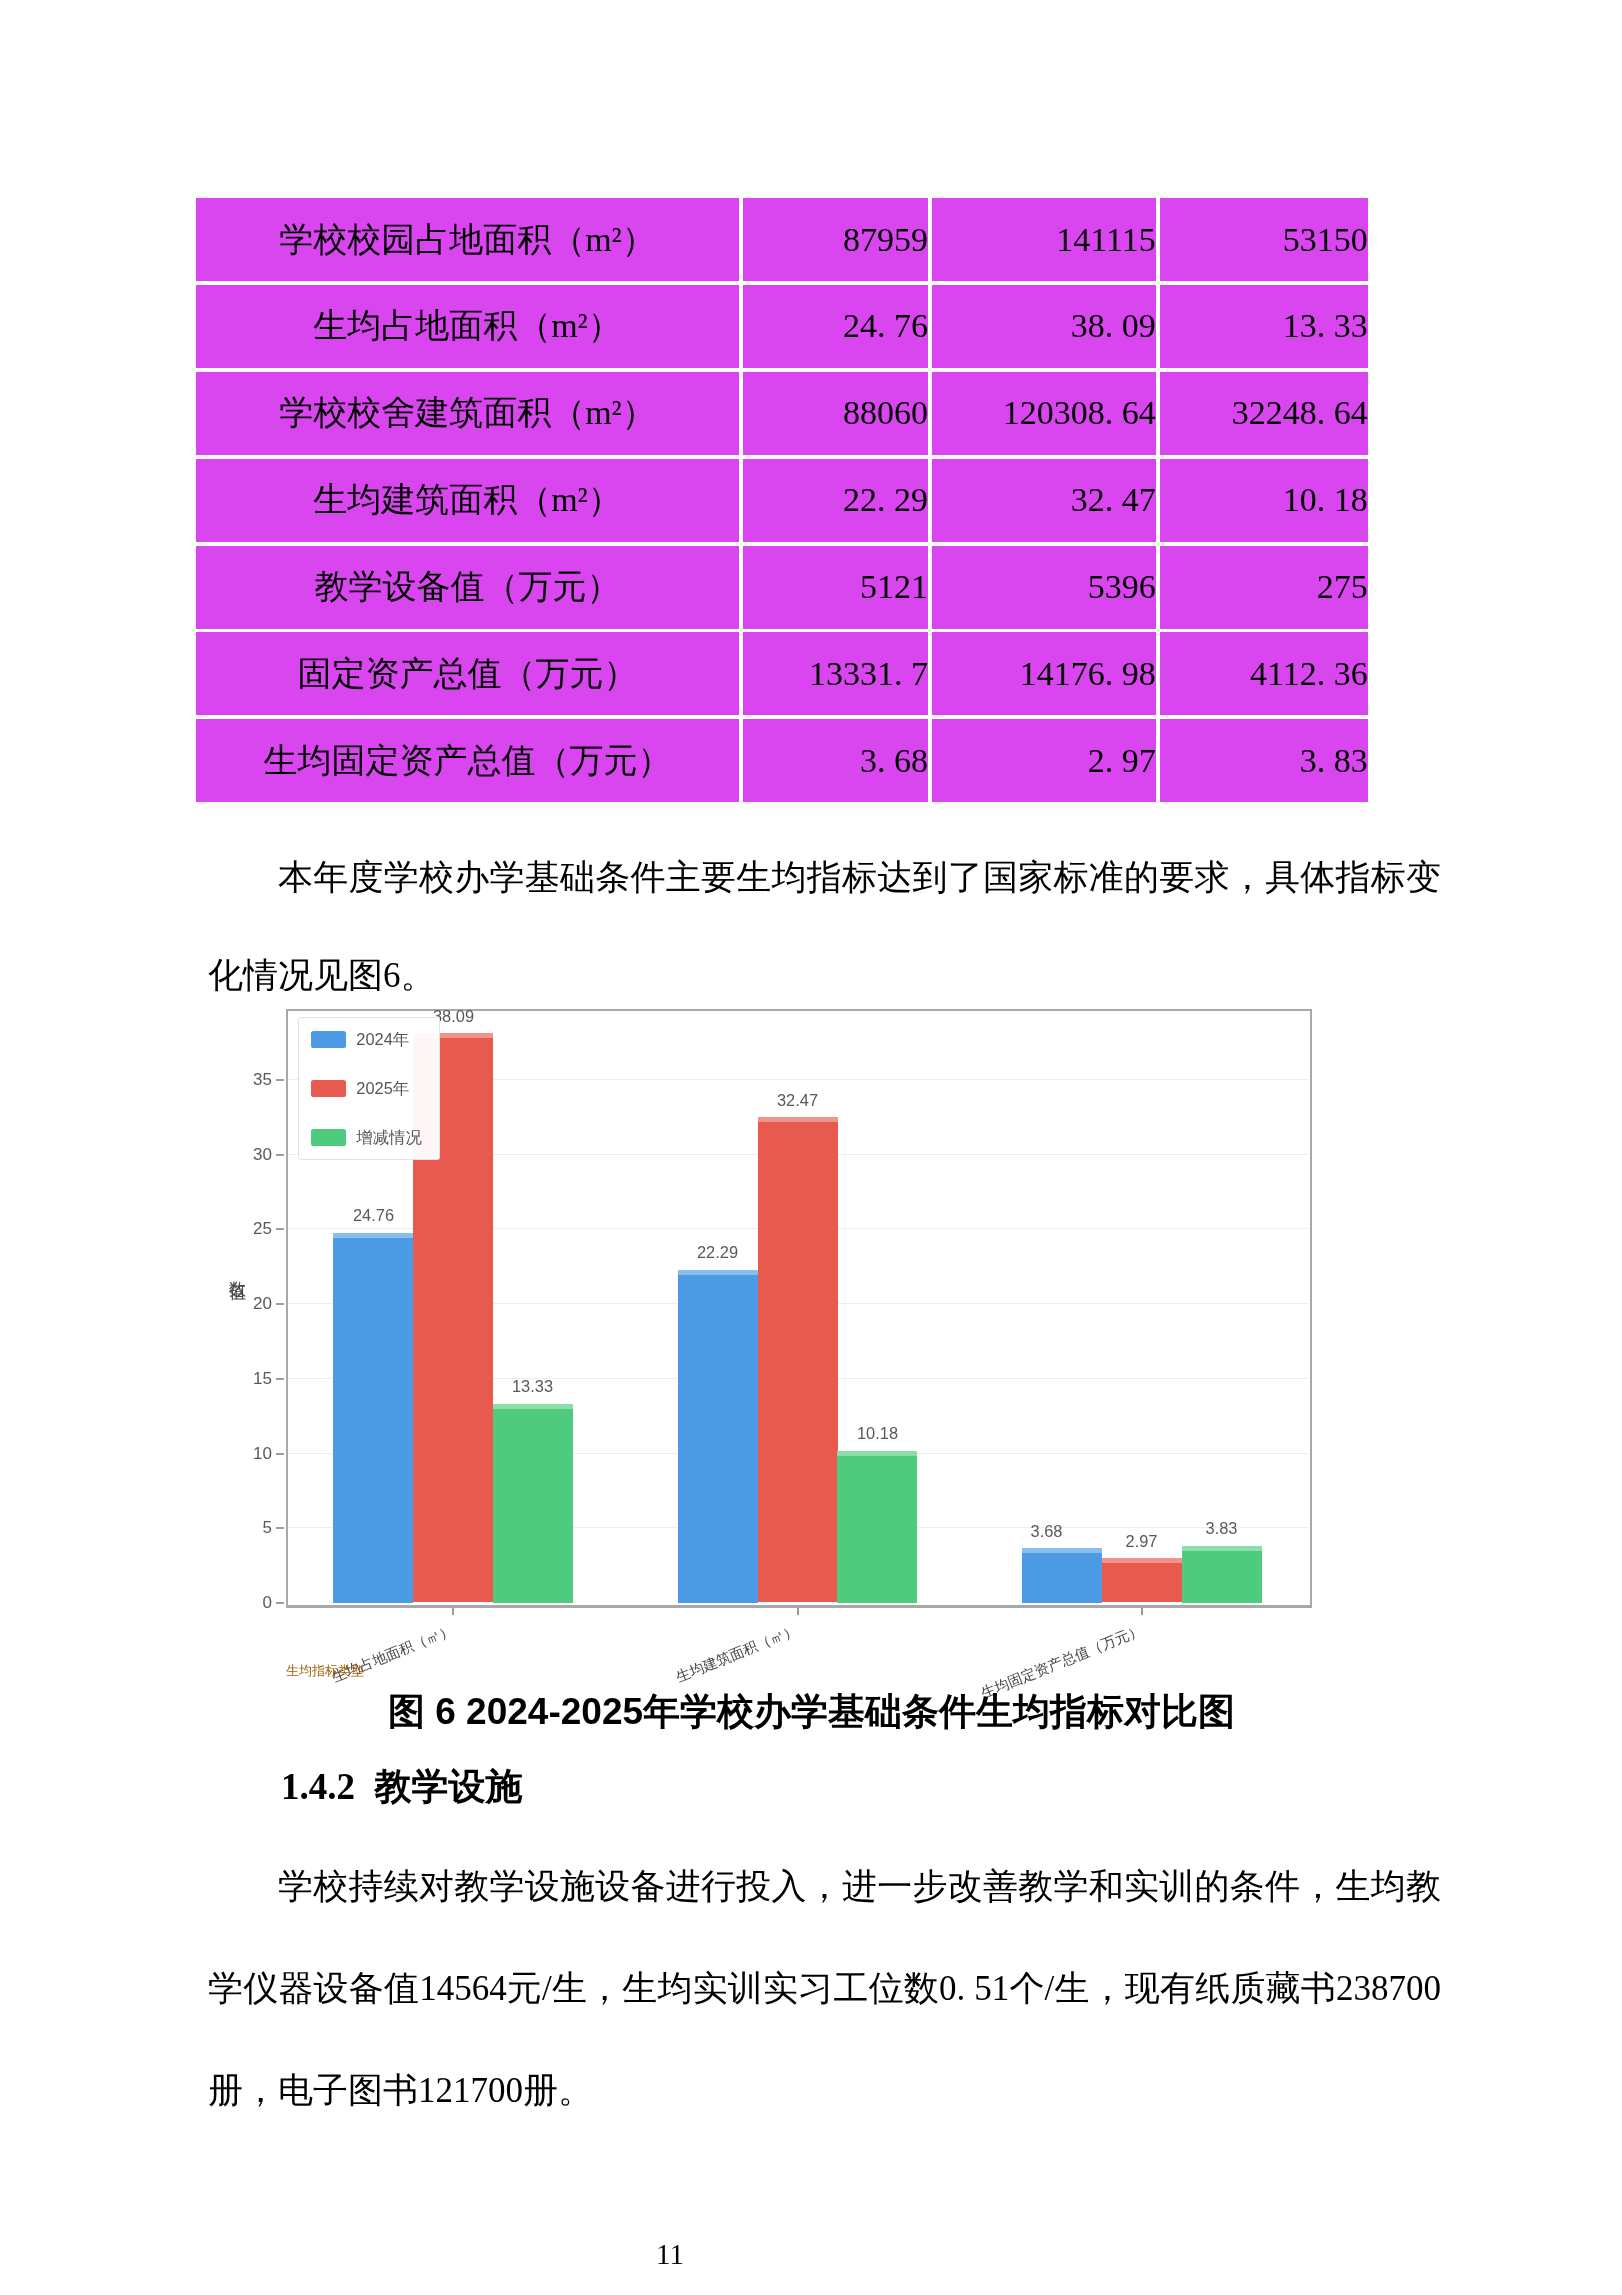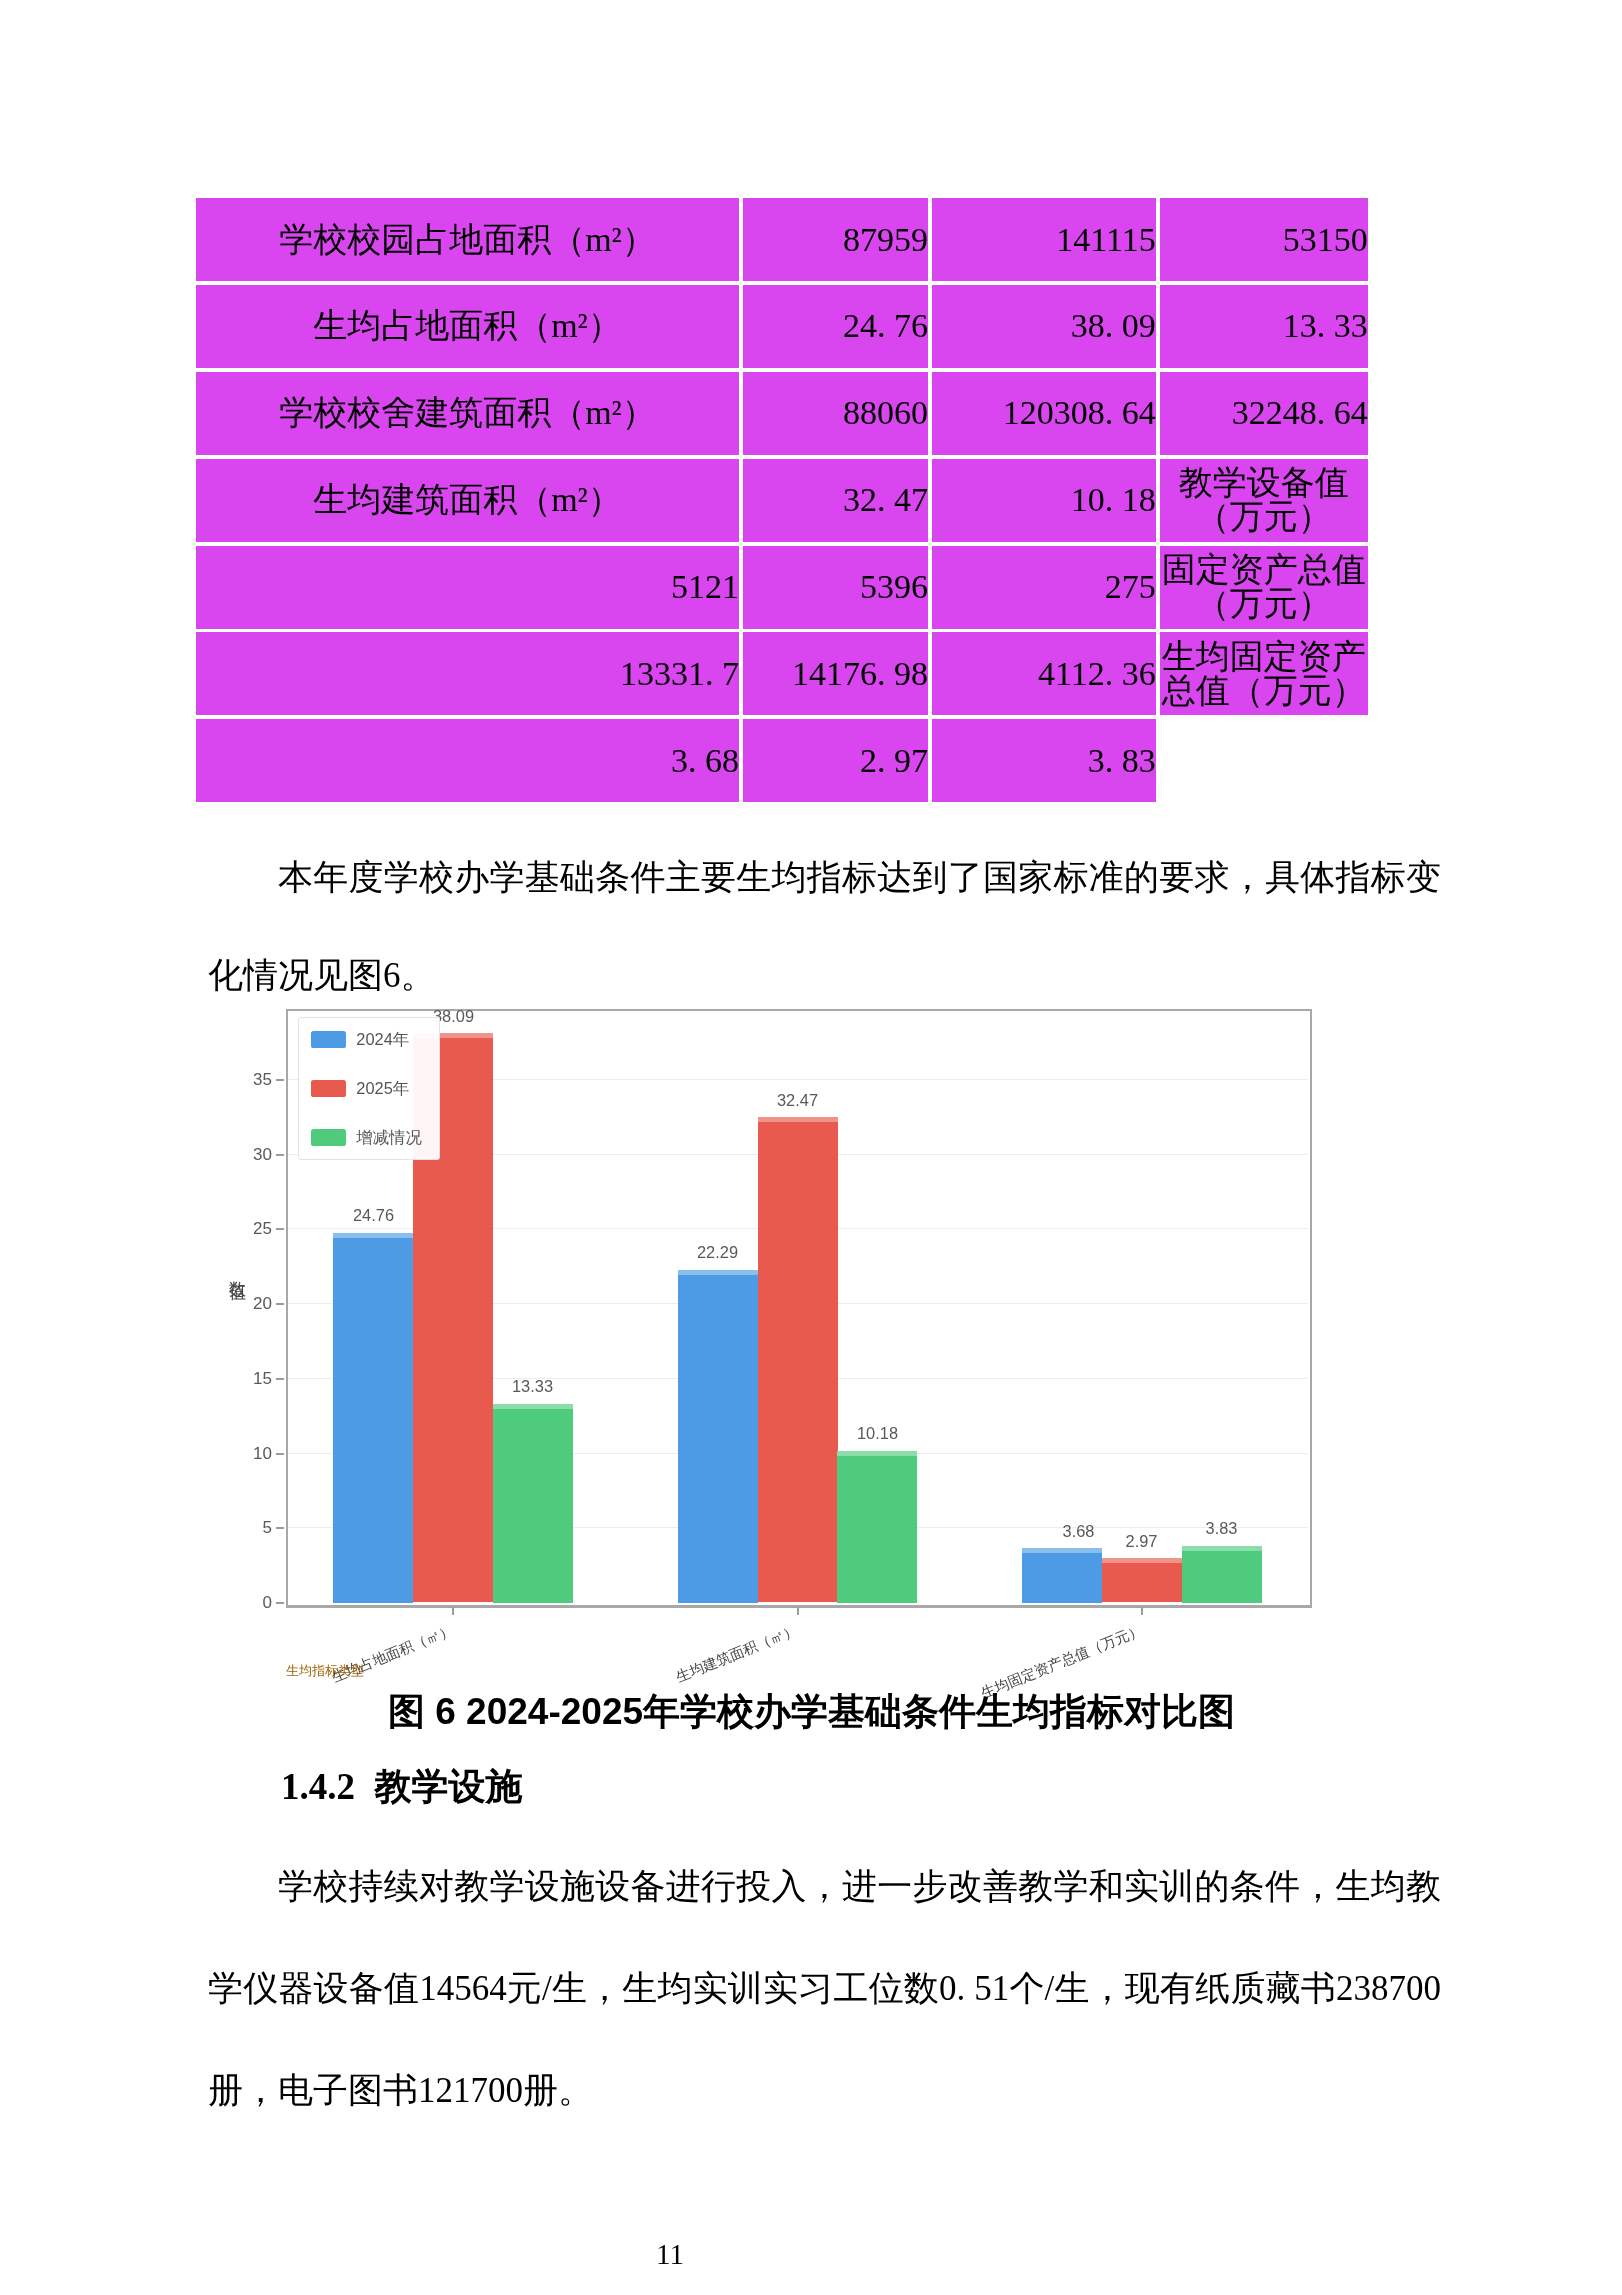--- a/index.html
+++ b/index.html
@@ -83,20 +83,21 @@
     <div class="cell num">24. 76</div>
     <div class="cell num">38. 09</div>
     <div class="cell num">13. 33</div>
 
     <div class="cell lbl">学校校舍建筑面积（m²）</div>
     <div class="cell num">88060</div>
     <div class="cell num">120308. 64</div>
     <div class="cell num">32248. 64</div>
 
     <div class="cell lbl">生均建筑面积（m²）</div>
+    <div class="cell num">22. 29</div>
     <div class="cell num">32. 47</div>
     <div class="cell num">10. 18</div>
 
     <div class="cell lbl">教学设备值（万元）</div>
     <div class="cell num">5121</div>
     <div class="cell num">5396</div>
     <div class="cell num">275</div>
 
     <div class="cell lbl">固定资产总值（万元）</div>
     <div class="cell num">13331. 7</div>
@@ -134,21 +135,21 @@
       <div class="yticklab" style="left: -29px; width: 46px; top: 228px;">25</div>
       <div class="ytickmark" style="left: 21px; top: 163px;"></div>
       <div class="yticklab" style="left: -29px; width: 46px; top: 154px;">30</div>
       <div class="ytickmark" style="left: 21px; top: 88px;"></div>
       <div class="yticklab" style="left: -29px; width: 46px; top: 79px;">35</div>
       <div class="bar" style="left: 78px; top: 242px; width: 80px; height: 370px; background: rgb(76, 155, 228);"></div>
       <div class="barlab" style="left: 53px; width: 131px; top: 215px;">24.76</div>
       <div class="bar" style="left: 423px; top: 279px; width: 80px; height: 333px; background: rgb(76, 155, 228);"></div>
       <div class="barlab" style="left: 397px; width: 131px; top: 252px;">22.29</div>
       <div class="bar" style="left: 767px; top: 557px; width: 80px; height: 55px; background: rgb(76, 155, 228);"></div>
-      <div class="barlab" style="left: 758px; width: 131px; top: 531px;">3.68</div>
+      <div class="barlab" style="left: 726px; width: 131px; top: 531px;">3.68</div>
       <div class="bar" style="left: 158px; top: 42px; width: 80px; height: 569px; background: rgb(232, 89, 78);"></div>
       <div class="barlab" style="left: 133px; width: 131px; top: 16px;">38.09</div>
       <div class="bar" style="left: 503px; top: 126px; width: 80px; height: 485px; background: rgb(232, 89, 78);"></div>
       <div class="barlab" style="left: 477px; width: 131px; top: 100px;">32.47</div>
       <div class="bar" style="left: 847px; top: 567px; width: 80px; height: 44px; background: rgb(232, 89, 78);"></div>
       <div class="barlab" style="left: 821px; width: 131px; top: 541px;">2.97</div>
       <div class="bar" style="left: 238px; top: 413px; width: 80px; height: 199px; background: rgb(78, 203, 125);"></div>
       <div class="barlab" style="left: 212px; width: 131px; top: 386px;">13.33</div>
       <div class="bar" style="left: 582px; top: 460px; width: 80px; height: 152px; background: rgb(78, 203, 125);"></div>
       <div class="barlab" style="left: 557px; width: 131px; top: 433px;">10.18</div>

